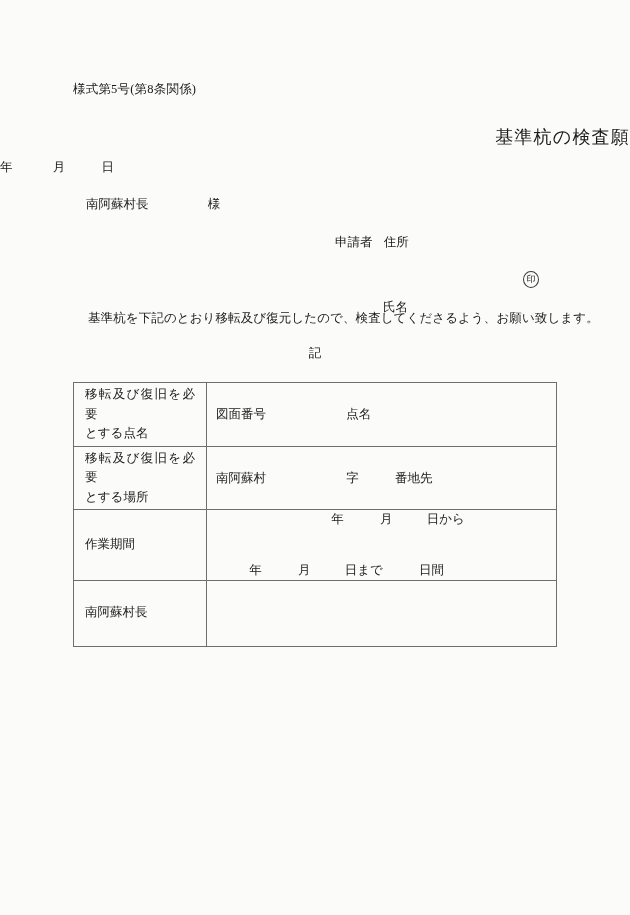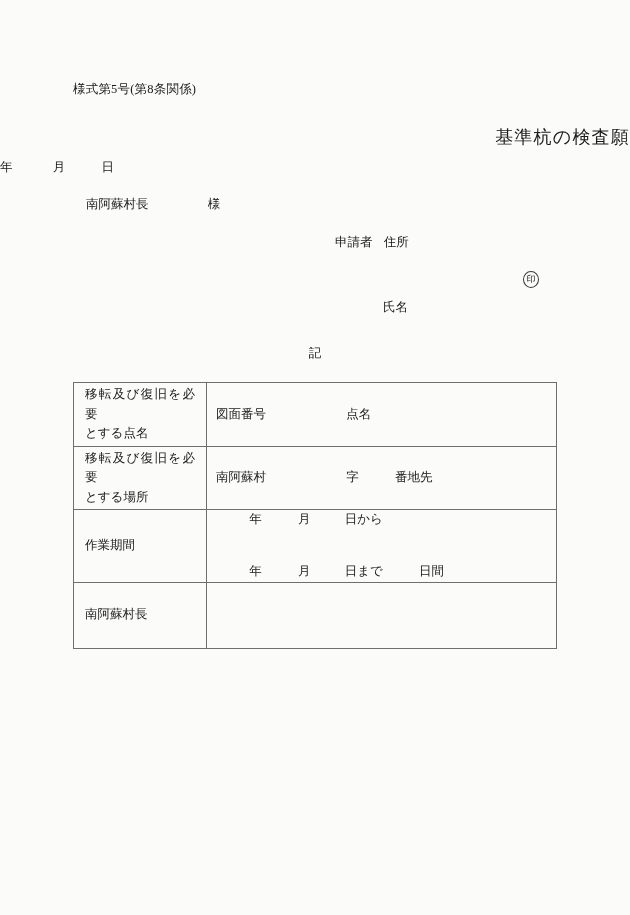--- a/index.html
+++ b/index.html
@@ -161,26 +161,26 @@
   .label-spread::after {
     content: "";
     display: inline-block;
     width: 100%;
   }
 
   .cell-value {
     padding: 0 9px;
     line-height: 1.5;
   }
-  .cell-value .seg { display: inline-block; font-family: Liberation Mono, monospace; }
+  .cell-value .seg { display: inline-block; }
   .v-gap-1 { display: inline-block; width: 74px; }
 
   
   .period-line { white-space: nowrap; }
-  .period-line.first { margin-bottom: 32px; }
+  .period-line.first { margin-bottom: 32px; text-align: center; }
   .period-pad { display: inline-block; width: 30px; }
   .p-gap-y { display: inline-block; width: 30px; }
   .p-gap-m { display: inline-block; width: 28px; }
   .p-gap-d { display: inline-block; width: 30px; }
 
   
   .r1 { height: 64px; }
   .r2 { height: 63px; }
   .r3 { height: 66px; }
   .r4 { height: 66px; }
@@ -214,20 +214,21 @@
     <span class="lbl">申請者</span>
     <span>住所</span>
   </div>
 
   <div class="abs applicant-name">氏名</div>
 
   <div class="seal-mark">
     <span class="seal-box">印</span>
   </div>
 
+  <div class="abs body-text">基準杭を下記のとおり移転及び復元したので、検査してくださるよう、お願い致します。</div>
 
   <div class="abs ki-mark">記</div>
 
   <table class="form-table">
     <colgroup>
       <col class="col-label">
       <col class="col-value">
     </colgroup>
     <tbody>
       <tr class="r1">

